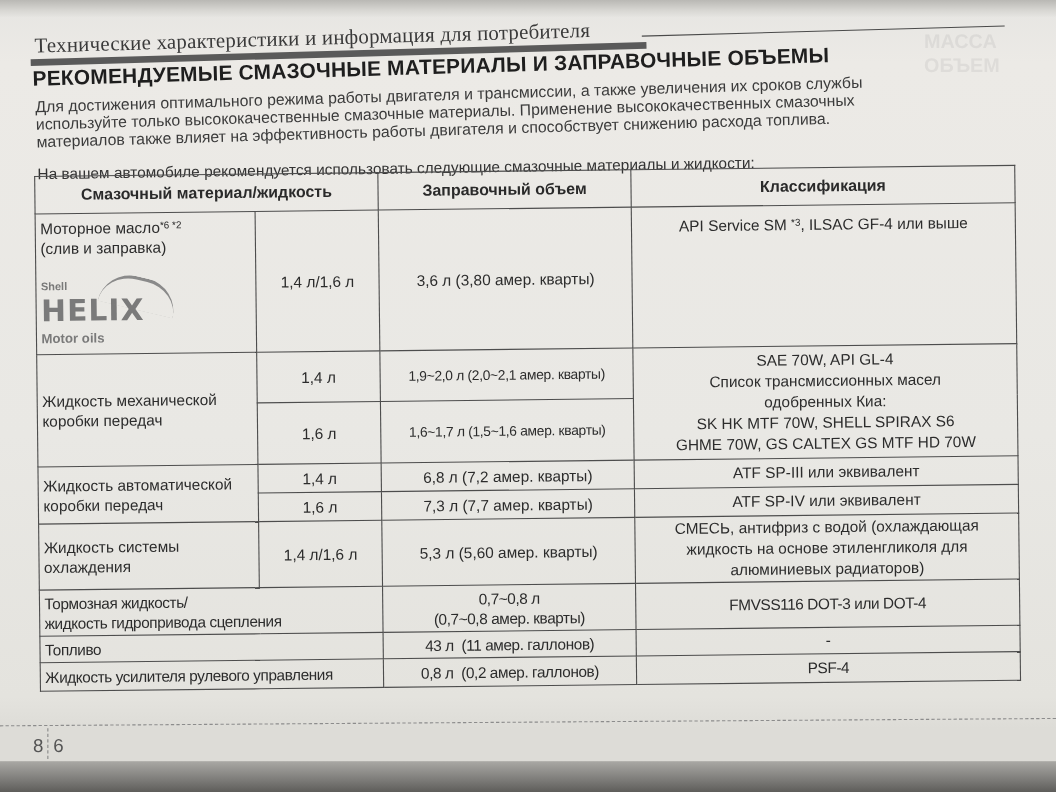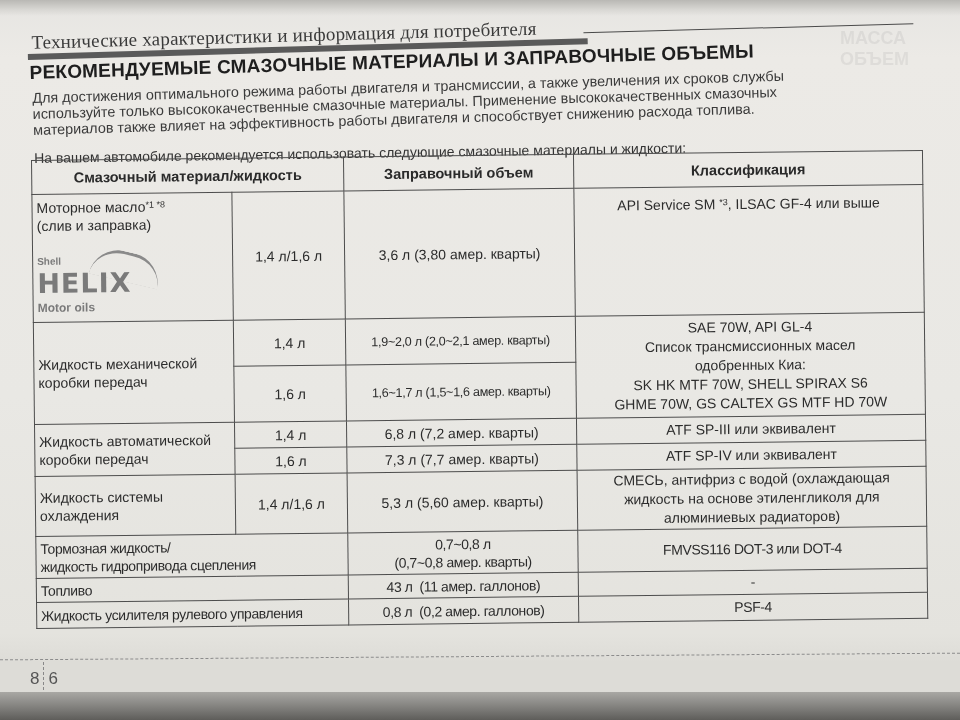--- a/index.html
+++ b/index.html
@@ -136,21 +136,21 @@
     <table class="spec">
       <tbody>
           <tr>
         <th colspan="2">Смазочный материал/жидкость</th>
         <th>Заправочный объем</th>
         <th>Классификация</th>
       </tr>
 
       <tr>
         <td class="c-name oil-cell">
-          <span class="lbl"><span>Моторное масло</span><sup>*1 *8</sup></span>
+          <span class="lbl"><span>Моторное масло</span><sup>*6 *2</sup></span>
           <span class="lbl">(слив и заправка)</span>
           <div class="helix">
             <span class="swoosh"></span>
             <span class="shell">Shell</span>
             <span class="brand">HELIX</span>
             <span class="sub">Motor oils</span>
           </div>
         </td>
         <td class="c-eng">1,4 л/1,6 л</td>
         <td class="c-vol">3,6 л (3,80 амер. кварты)</td>

